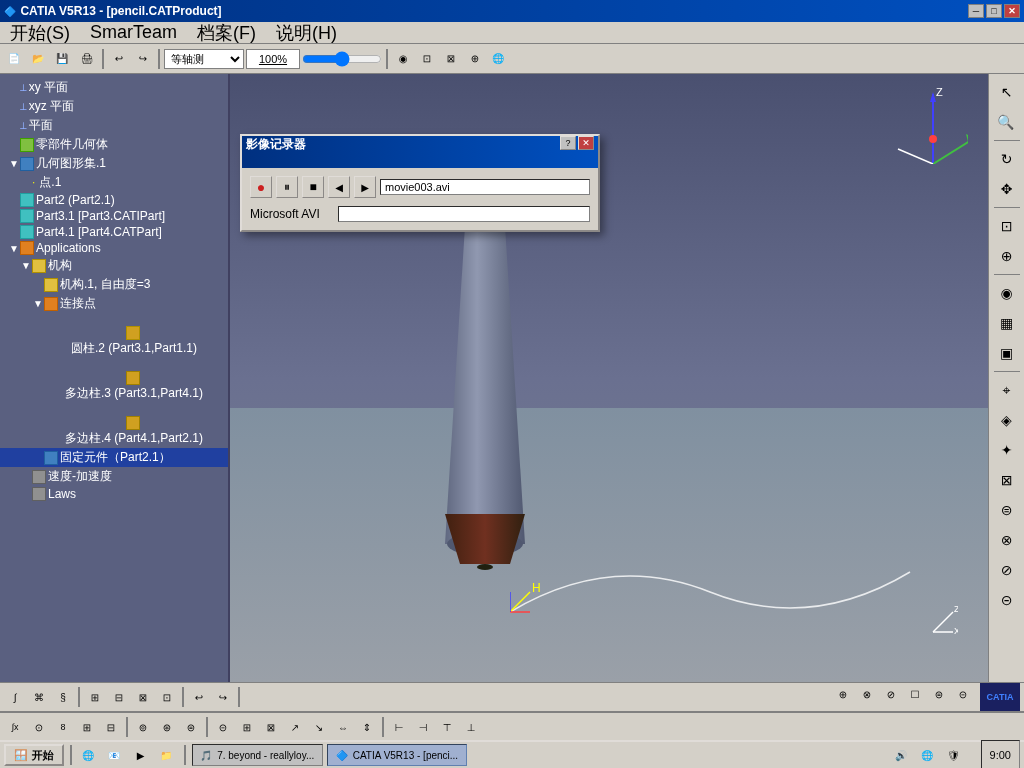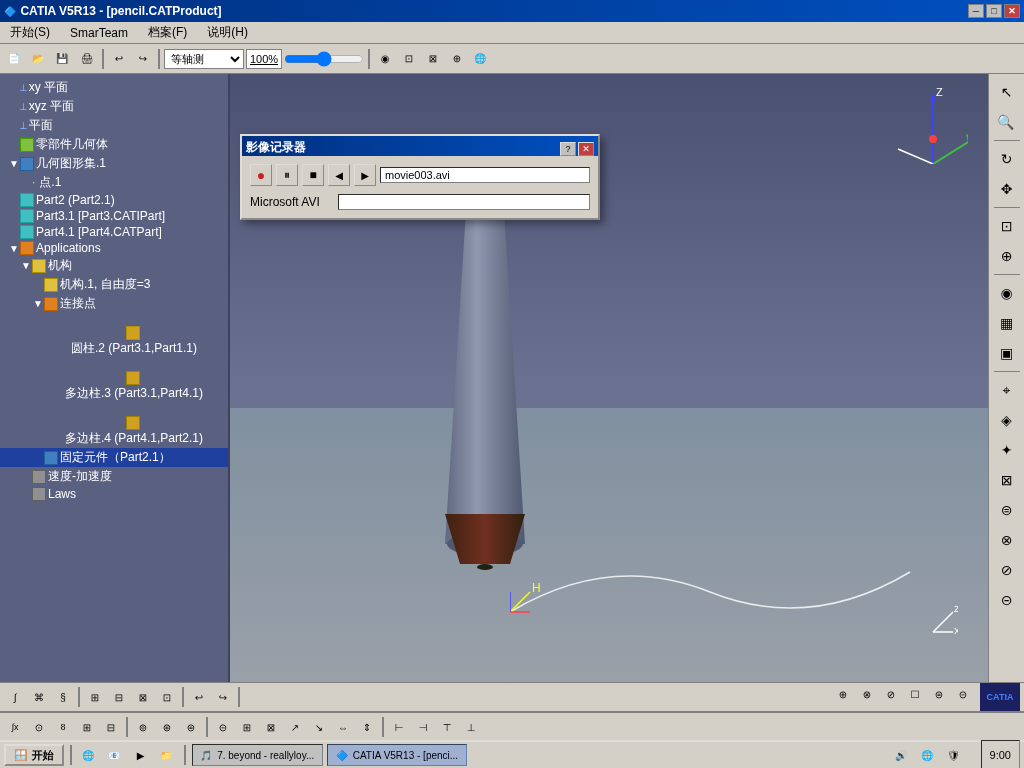--- a/index.html
+++ b/index.html
@@ -23,21 +23,21 @@
       width: 16px; height: 14px; background: #c0c0c0; border: 1px solid #808080;
       font-size: 9px; cursor: pointer; display: flex; align-items: center; justify-content: center;
       color: black; font-weight: bold;
     }
 
     
     .menu-bar {
       background: #d4d0c8; height: 22px; display: flex; align-items: center;
       border-bottom: 1px solid #808080; padding: 0 4px; gap: 8px;
     }
-    .menu-item { padding: 2px 6px; cursor: pointer; font-size: 12px; }
+    .menu-item { padding: 2px 6px; cursor: pointer; font-size: 18px; }
 
     
     .toolbar {
       background: #d4d0c8; height: 30px; display: flex; align-items: center;
       border-bottom: 1px solid #808080; padding: 0 4px; gap: 2px;
     }
     .toolbar-btn {
       width: 22px; height: 22px; background: #d4d0c8; border: 1px solid transparent;
       cursor: pointer; display: flex; align-items: center; justify-content: center;
       font-size: 10px;
@@ -138,21 +138,21 @@
     .clock { padding: 8px 8px; background: #d4d0c8; border: 1px inset #808080; margin-left: 12px; }
 
     
     .dialog-overlay { position: absolute; top: 60px; left: 10px; z-index: 100; }
     .dialog {
       background: #d4d0c8; border: 2px outset #e0dcd8;
       min-width: 360px; box-shadow: 4px 4px 8px rgba(0,0,0,0.4);
     }
     .dialog-title {
       background: linear-gradient(to right, #003080, #0050c0);
-      color: white; height: 20px; display: flex; align-items: flex-end;
+      color: white; height: 32px; display: flex; align-items: flex-start;
       justify-content: space-between; padding: 0 4px; font-weight: bold; font-size: 12px;
     }
     .dialog-title-btns { display: flex; gap: 2px; }
     .dialog-btn { width: 16px; height: 14px; background: #c0c0c0; border: 1px outset #e0dcd8; cursor: pointer; font-size: 9px; display: flex; align-items: center; justify-content: center; color: black; }
     .dialog-body { padding: 8px; }
     .dialog-controls { display: flex; align-items: center; gap: 4px; margin-bottom: 8px; }
     .dialog-control-btn {
       width: 22px; height: 22px; background: #d4d0c8; border: 1px outset #e0dcd8;
       cursor: pointer; display: flex; align-items: center; justify-content: center; font-size: 12px;
     }
@@ -213,21 +213,21 @@
   <button class="toolbar-btn">📂</button>
   <button class="toolbar-btn">💾</button>
   <button class="toolbar-btn">🖨</button>
   <div class="toolbar-separator"></div>
   <button class="toolbar-btn">↩</button>
   <button class="toolbar-btn">↪</button>
   <div class="toolbar-separator"></div>
   <select class="toolbar-select" style="width:80px;">
     <option>等轴测</option>
   </select>
-  <input class="toolbar-input" value="100%" style="width: 36px; text-decoration: underline;">
+  <input class="toolbar-input" value="100%" style="width: 54px; text-decoration: underline;">
   <input type="range" class="toolbar-slider" value="50" style="width: 80px;">
   <div class="toolbar-separator"></div>
   <button class="toolbar-btn">◉</button>
   <button class="toolbar-btn">⊡</button>
   <button class="toolbar-btn">⊠</button>
   <button class="toolbar-btn">⊕</button>
   <button class="toolbar-btn">🌐</button>
 </div>
 
 <div class="main-area">

